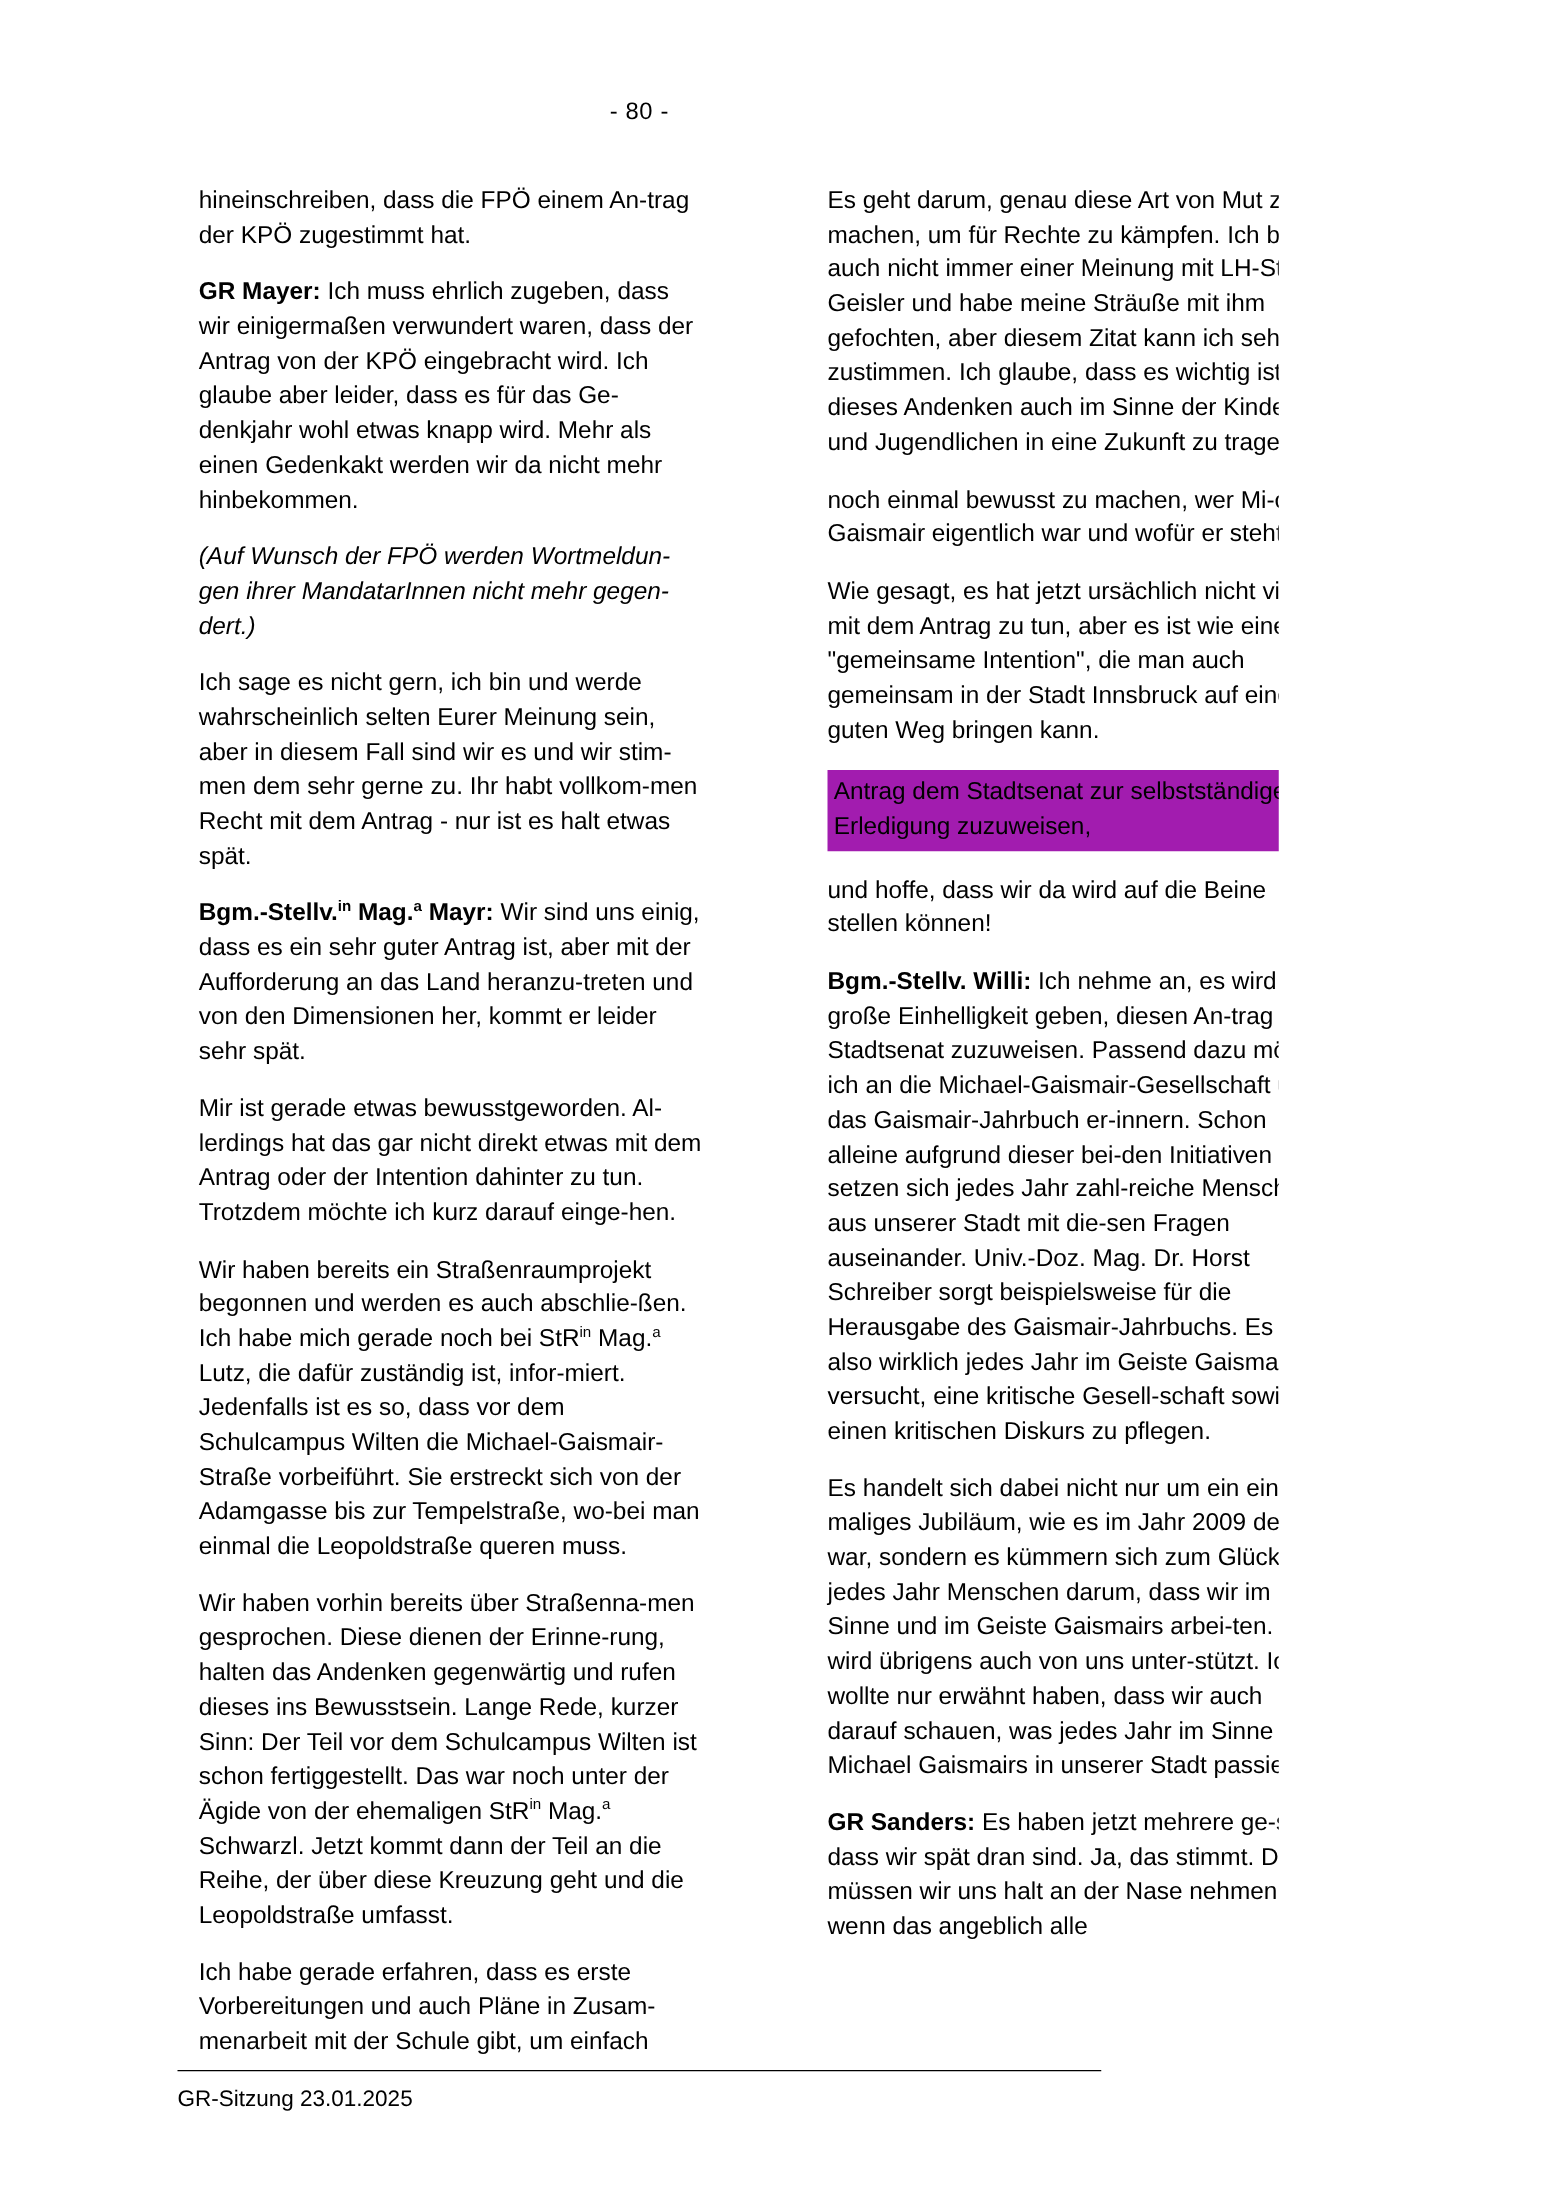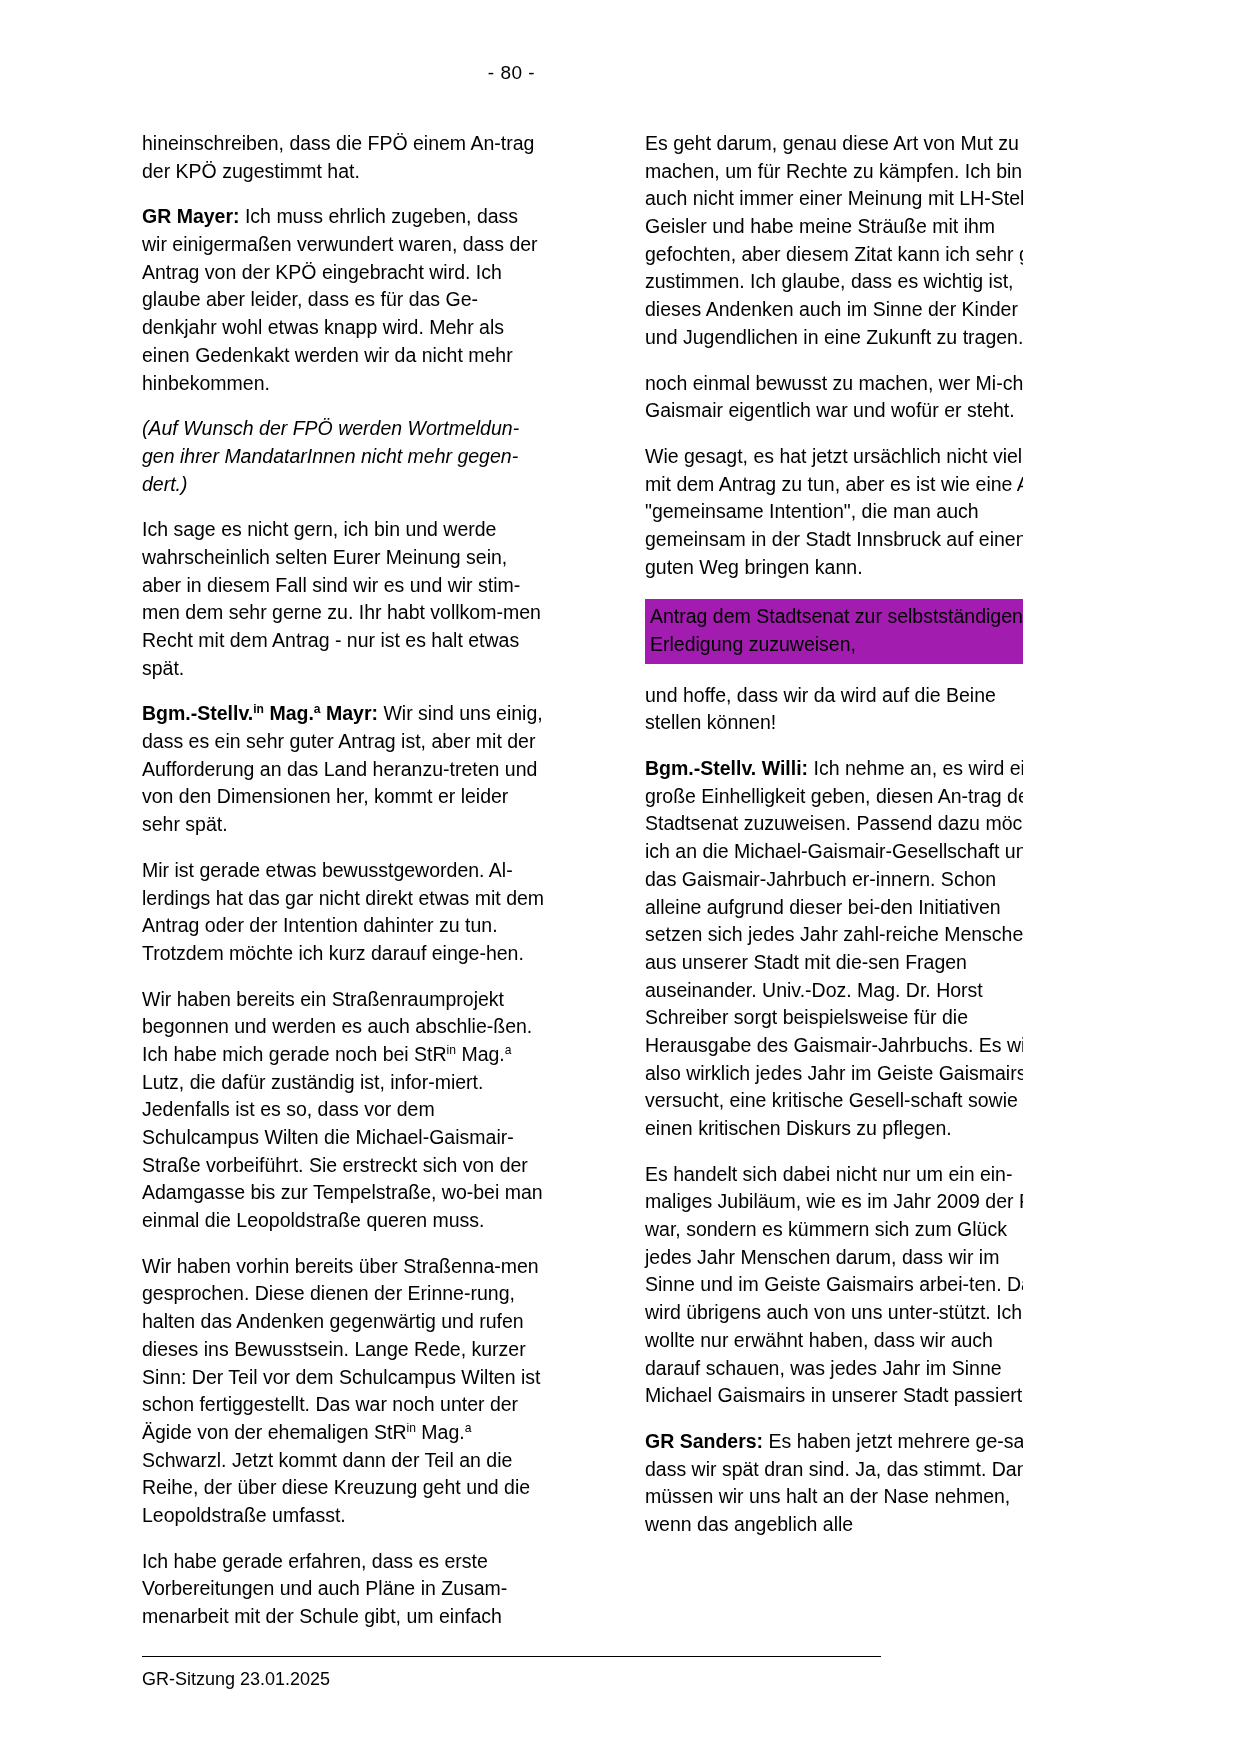--- a/index.html
+++ b/index.html
@@ -10,21 +10,21 @@
   body {
     font-family: "Liberation Sans", sans-serif;
     color: #000000;
   }
   .page {
     width: 1023px;
     height: 1754px;
     box-sizing: border-box;
     position: relative;
     background: #ffffff;
-    padding: 0;
+    padding: 17px;
     overflow: hidden;
   }
   .page-number {
     text-align: center;
     font-size: 19px;
     padding-top: 62px;
     letter-spacing: 0.5px;
   }
   .content {
     display: flex;

